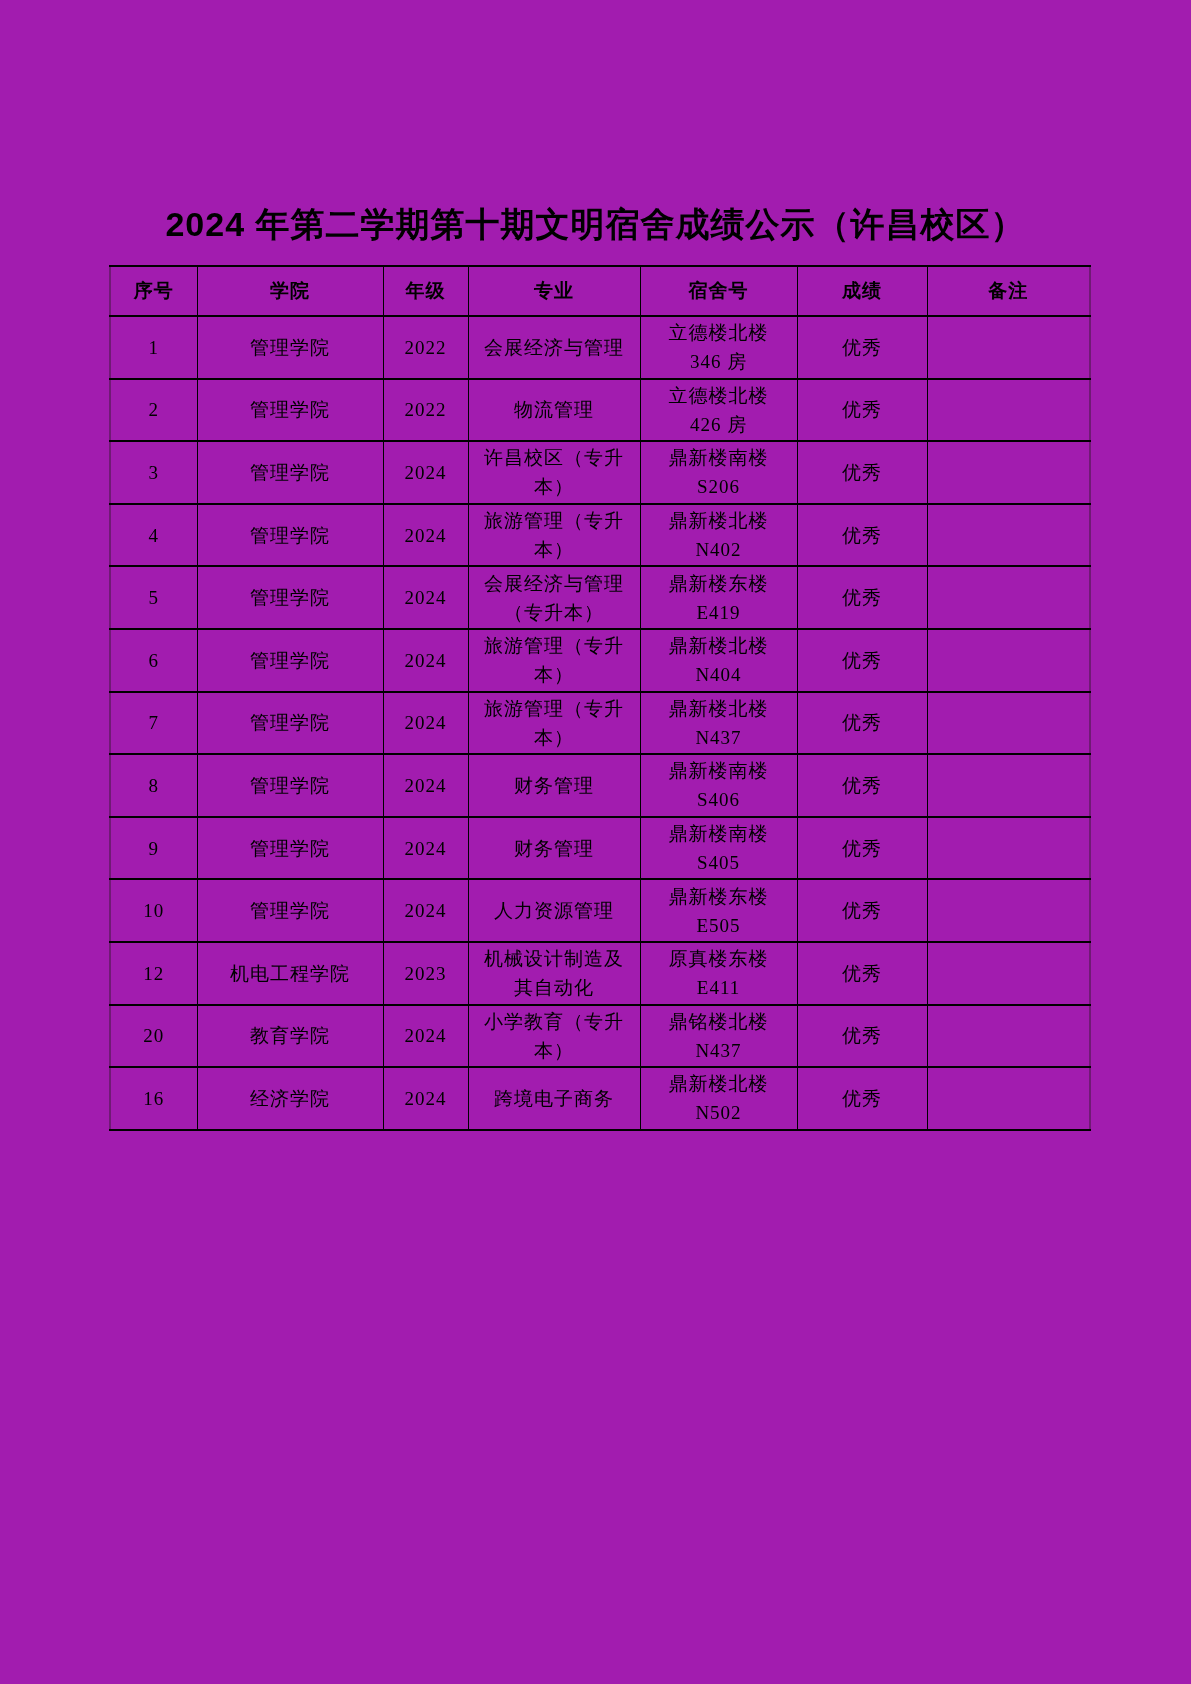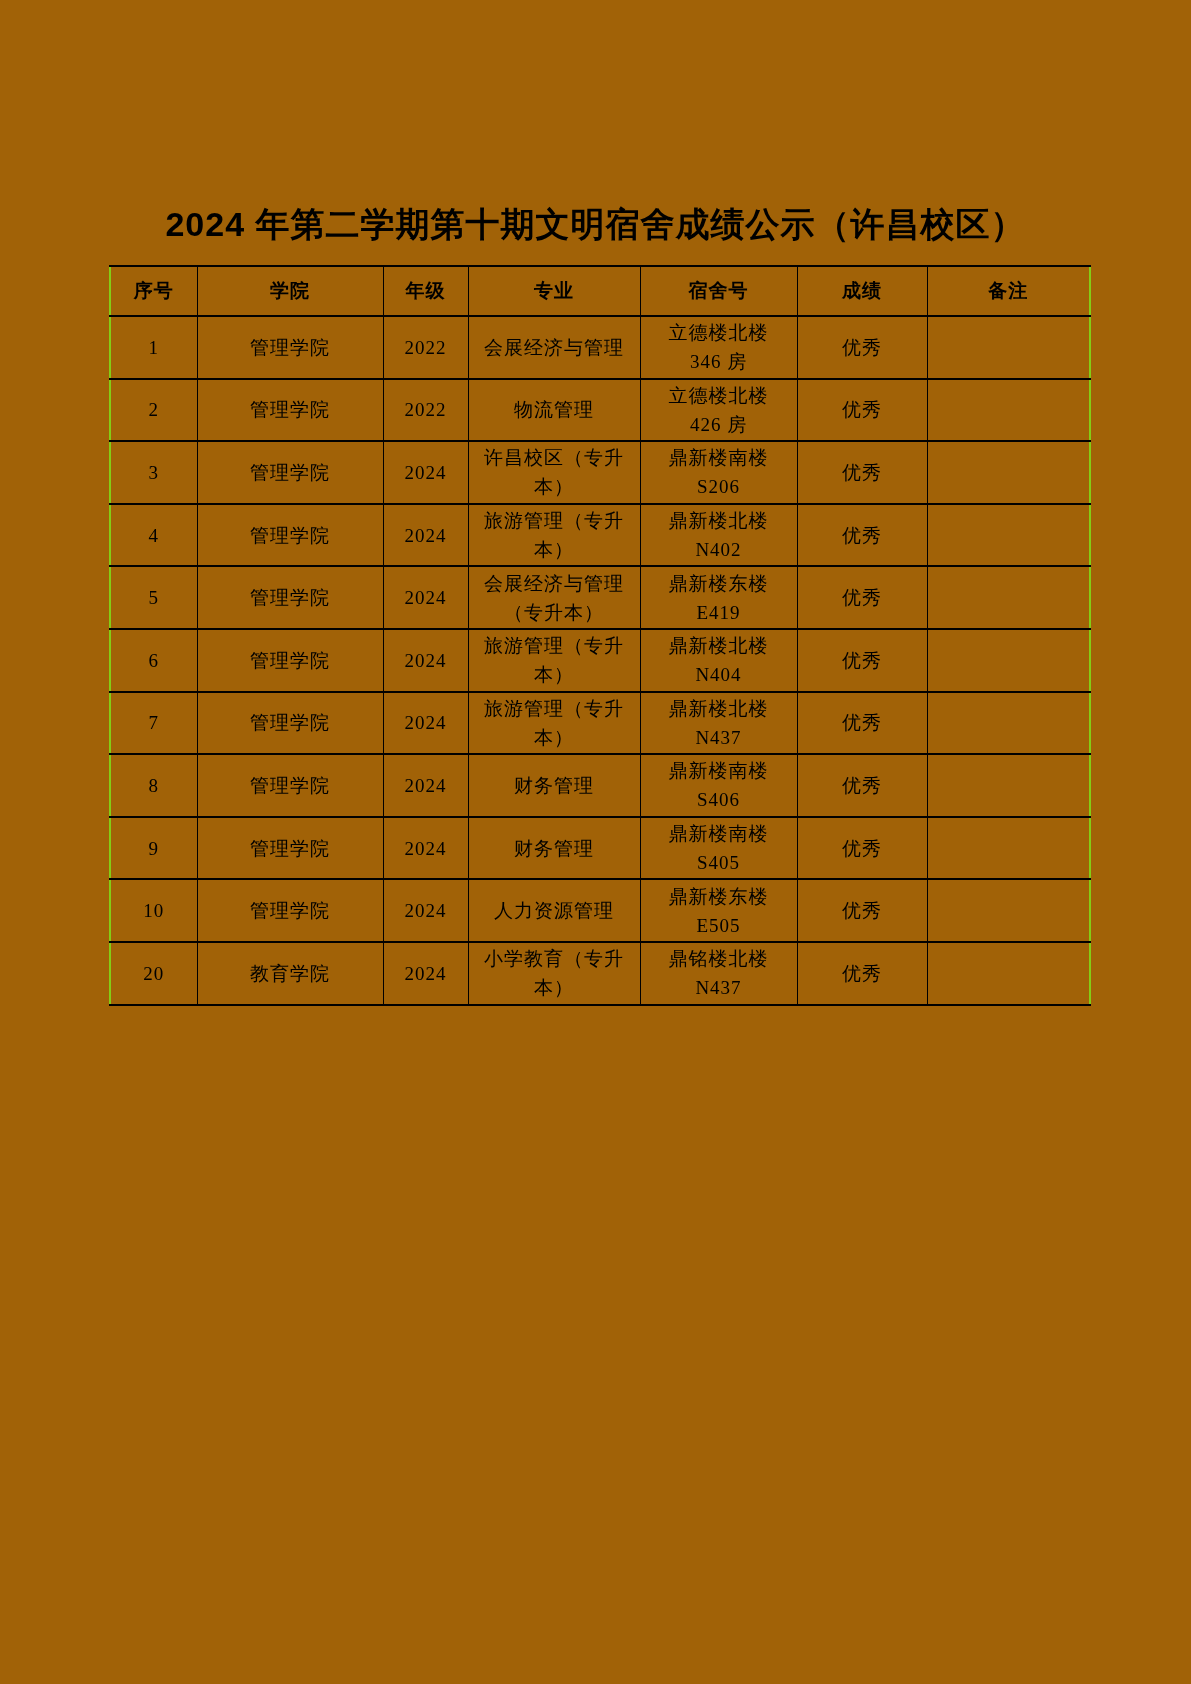--- a/index.html
+++ b/index.html
@@ -4,21 +4,21 @@
 <style>
   html, body {
     margin: 0;
     padding: 0;
     background: #ffffff;
   }
   .page {
     position: relative;
     width: 1191px;
     height: 1684px;
-    background: #a16207;
+    background: #a21caf;
     overflow: hidden;
     color: #000000;
   }
   .doc-title {
     position: absolute;
     top: 201px;
     left: 0;
     width: 100%;
     margin: 0;
     text-align: center;
@@ -29,21 +29,21 @@
     letter-spacing: 1px;
     color: #000000;
   }
   table.score-table {
     position: absolute;
     left: 109px;
     top: 265px;
     width: 980px;
     border-collapse: collapse;
     table-layout: fixed;
-    border: 2px solid #84cc16;
+    border: 2px solid #701a75;
   }
   .score-table th,
   .score-table td {
     border-left: 1px solid #000000;
     border-right: 1px solid #000000;
     border-top: 2px solid #000000;
     border-bottom: 2px solid #000000;
     text-align: center;
     vertical-align: middle;
     white-space: pre-line;
@@ -208,33 +208,54 @@
     <td>管理学院</td>
     <td>2024</td>
     <td>人力资源管理</td>
     <td>鼎新楼东楼
 E505</td>
     <td>优秀</td>
     <td></td>
   </tr>
 
 
+  <tr>
+    <td>12</td>
+    <td>机电工程学院</td>
+    <td>2023</td>
+    <td>机械设计制造及
+其自动化</td>
+    <td>原真楼东楼
+E411</td>
+    <td>优秀</td>
+    <td></td>
+  </tr>
 
 
   <tr>
     <td>20</td>
     <td>教育学院</td>
     <td>2024</td>
     <td>小学教育（专升
 本）</td>
     <td>鼎铭楼北楼
 N437</td>
     <td>优秀</td>
     <td></td>
   </tr>
 
 
+  <tr>
+    <td>16</td>
+    <td>经济学院</td>
+    <td>2024</td>
+    <td>跨境电子商务</td>
+    <td>鼎新楼北楼
+N502</td>
+    <td>优秀</td>
+    <td></td>
+  </tr>
 
 
 </tbody>
   </table>
 
 </div>
 
 </body></html>

